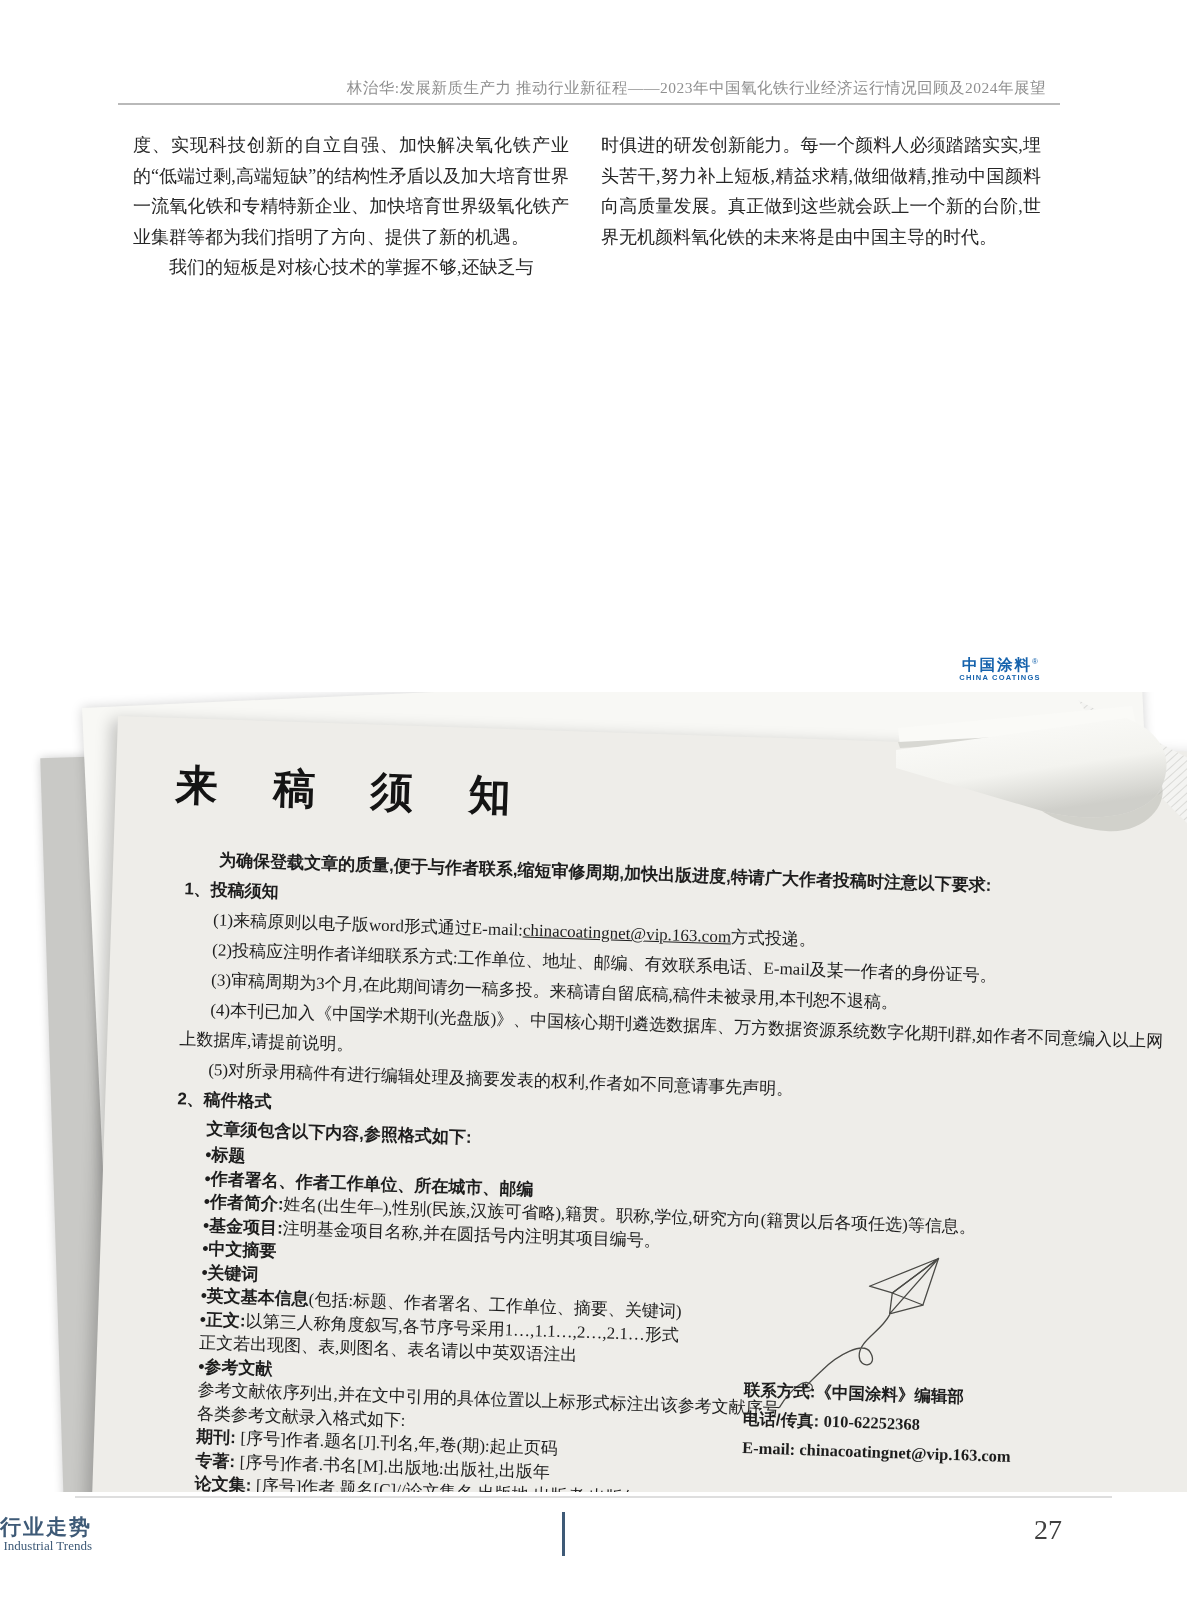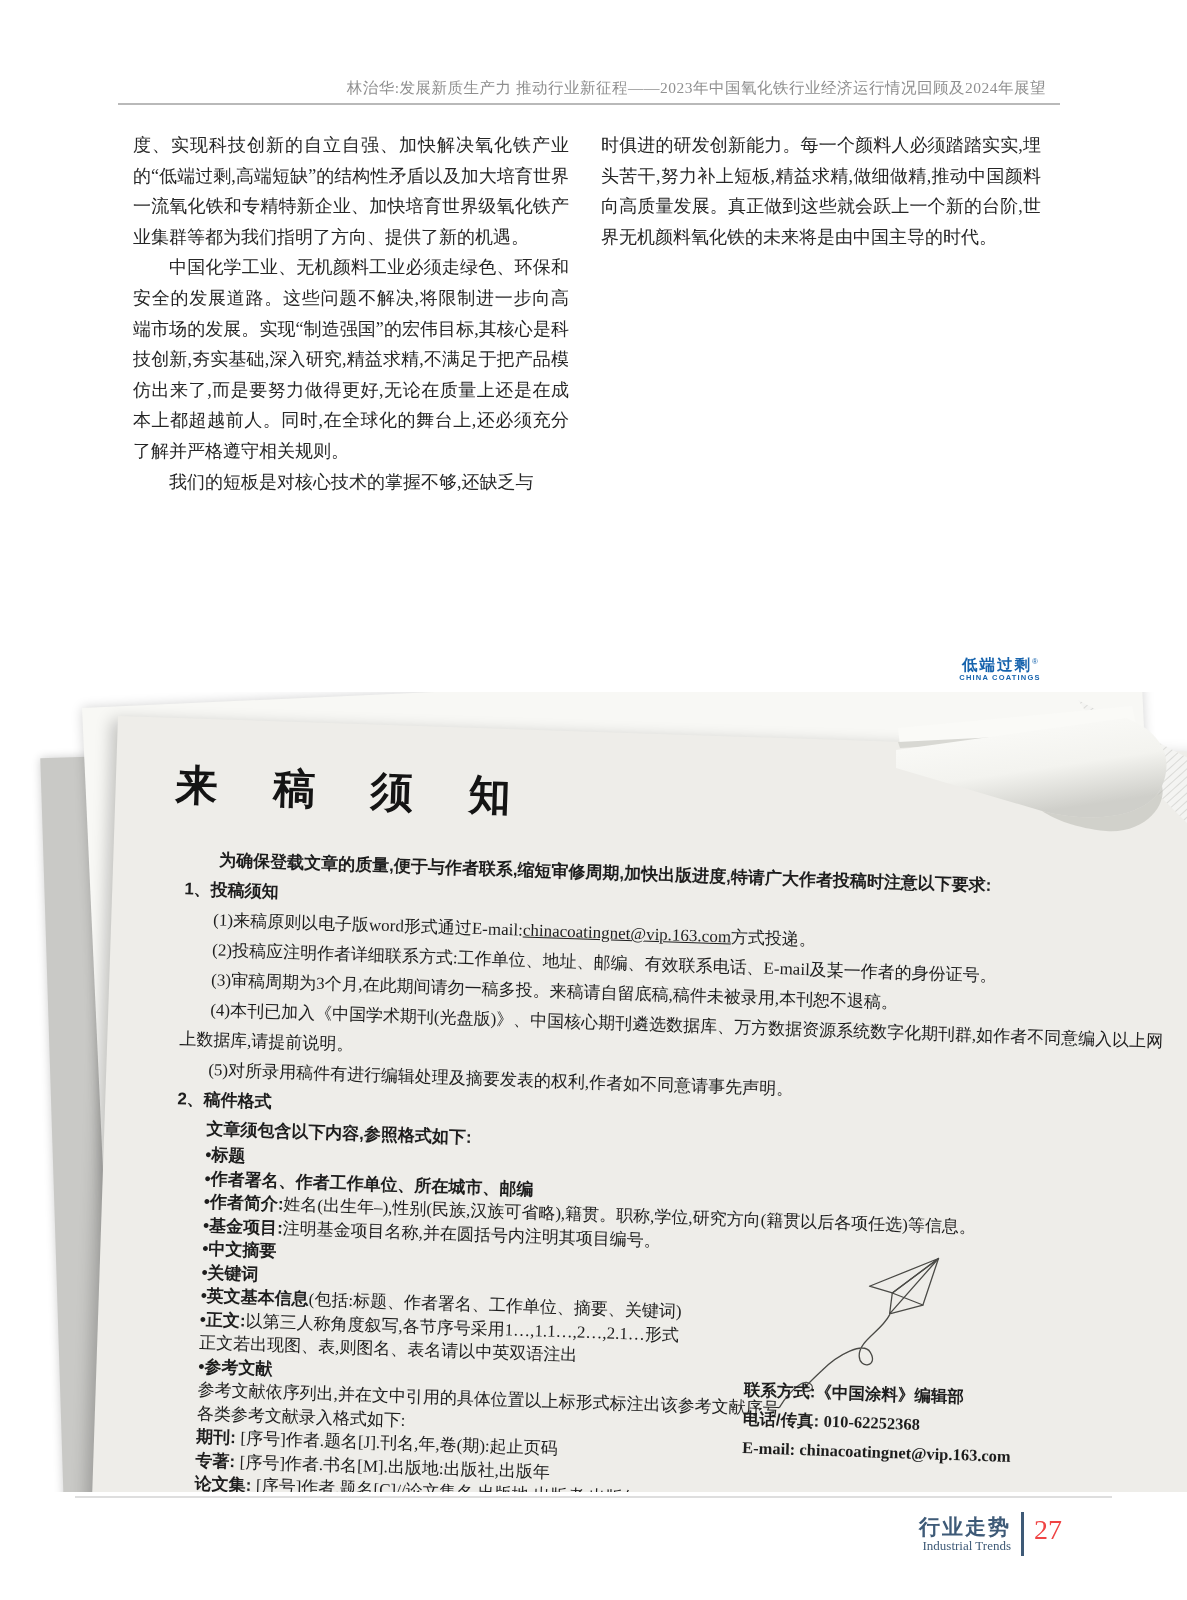--- a/index.html
+++ b/index.html
@@ -40,45 +40,44 @@
   .b-line{line-height:23.5px;text-indent:30px;margin:0;}
   .b-line .lbl{font-weight:bold;}
   .b-line .txt{font-family:"Liberation Serif","DejaVu Serif",serif;}
   .lead{font-weight:bold;line-height:28px;text-indent:30px;margin:0;}
   .contact{position:absolute;left:648px;top:638px;font-weight:bold;font-size:16.5px;line-height:29px;color:#1d1d1d;}
   .contact .serifb{font-family:"Liberation Serif","DejaVu Serif",serif;}
   .airplane{position:absolute;left:655px;top:468px;}
   .curl-svg{position:absolute;right:-1px;top:0;}
   
   .foot-rule{position:absolute;left:75px;top:1496px;width:1037px;height:2px;background:#dedede;}
-  .footer{position:absolute;top:1512px;left:0;width:1062px;display:flex;justify-content:flex-end;align-items:center;gap:10px;}
+  .footer{position:absolute;top:1512px;left:0;width:1062px;display:flex;justify-content:space-between;align-items:center;gap:10px;}
   .foot-cn-block{text-align:right;color:#3e5a77;}
   .foot-cn{font-size:21px;font-weight:bold;letter-spacing:2px;line-height:1.1;}
   .foot-en{font-size:13px;font-family:"Liberation Serif","DejaVu Serif",serif;line-height:1.2;}
   .foot-div{width:3px;height:44px;background:#3e5a77;}
-  .foot-num{font-size:28px;color:#ef4444;font-family:"Liberation Serif","DejaVu Serif",serif;padding-bottom:8px;}
+  .foot-num{font-size:28px;color:#404040;font-family:"Liberation Serif","DejaVu Serif",serif;padding-bottom:8px;}
 </style>
 </head>
 <body>
 
 <div class="running-head">林治华:发展新质生产力   推动行业新征程——2023年中国氧化铁行业经济运行情况回顾及2024年展望</div>
 <div class="head-rule"></div>
 
 <div class="col col-left">
   <p>度、实现科技创新的自立自强、加快解决氧化铁产业的“低端过剩,高端短缺”的结构性矛盾以及加大培育世界一流氧化铁和专精特新企业、加快培育世界级氧化铁产业集群等都为我们指明了方向、提供了新的机遇。</p>
-  <p class="ind">中国化学工业、无机颜料工业必须走绿色、环保和安全的发展道路。这些问题不解决,将限制进一步向高端市场的发展。实现“制造强国”的宏伟目标,其核心是科技创新,夯实基础,深入研究,精益求精,不满足于把产品模仿出来了,而是要努力做得更好,无论在质量上还是在成本上都超越前人。同时,在全球化的舞台上,还必须充分了解并严格遵守相关规则。</p>
   <p class="ind">我们的短板是对核心技术的掌握不够,还缺乏与</p>
 </div>
 
 <div class="col col-right">
   <p>时俱进的研发创新能力。每一个颜料人必须踏踏实实,埋头苦干,努力补上短板,精益求精,做细做精,推动中国颜料向高质量发展。真正做到这些就会跃上一个新的台阶,世界无机颜料氧化铁的未来将是由中国主导的时代。</p>
 </div>
 
 <div class="logo">
-  <div><span class="cn">低端过剩</span><span class="mark">®</span></div>
+  <div><span class="cn">中国涂料</span><span class="mark">®</span></div>
   <div class="en">CHINA COATINGS</div>
 </div>
 
 <div class="pages-clip">
   <div class="sheet-gray"></div>
   <div class="sheet-mid"></div>
 
   <div class="main-page">
     <div class="notice-title">来 稿 须 知</div>
 

